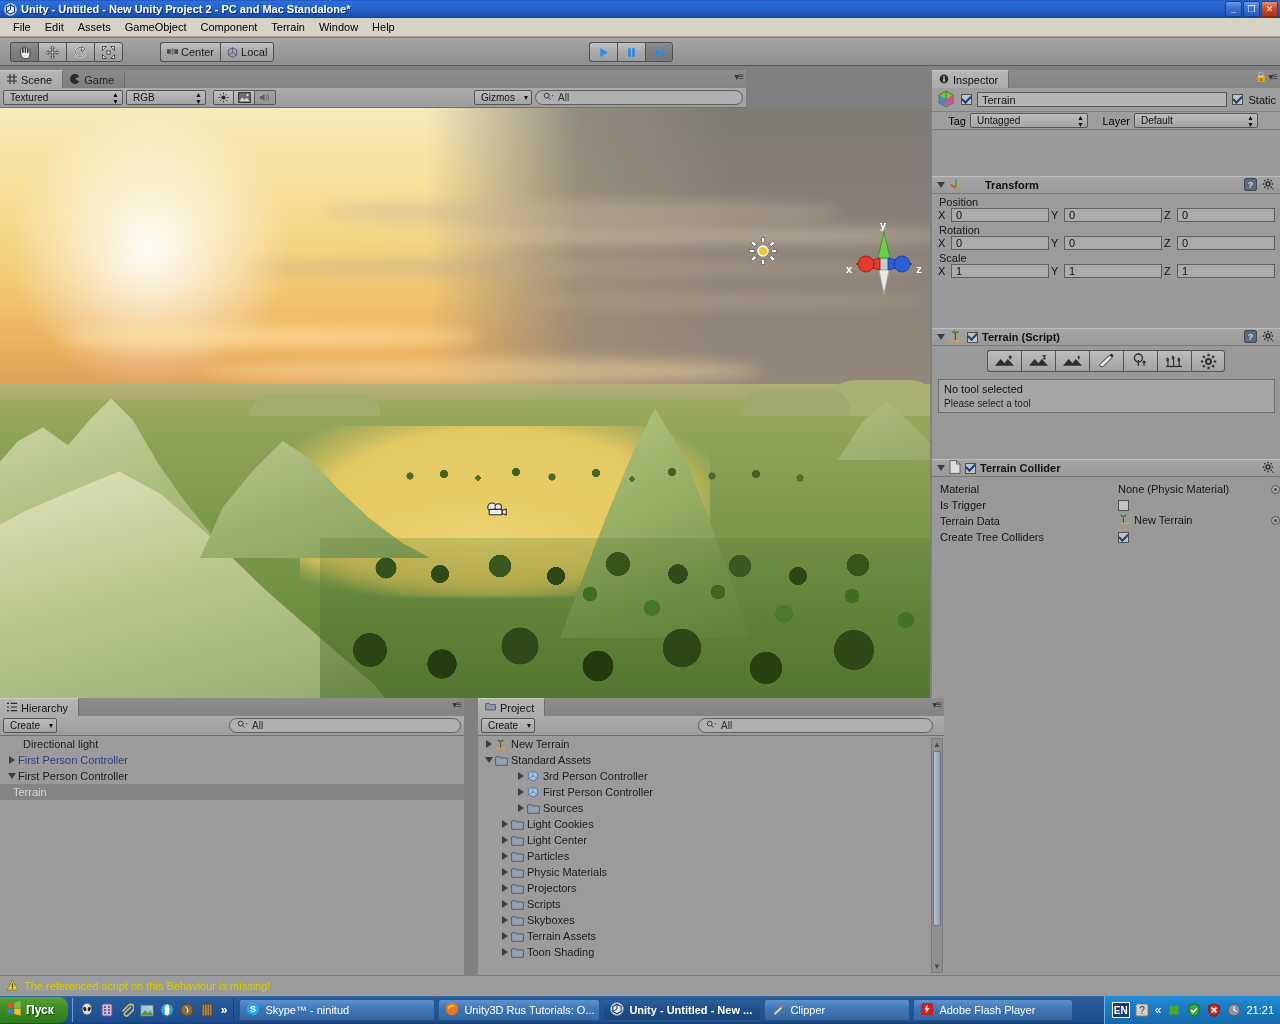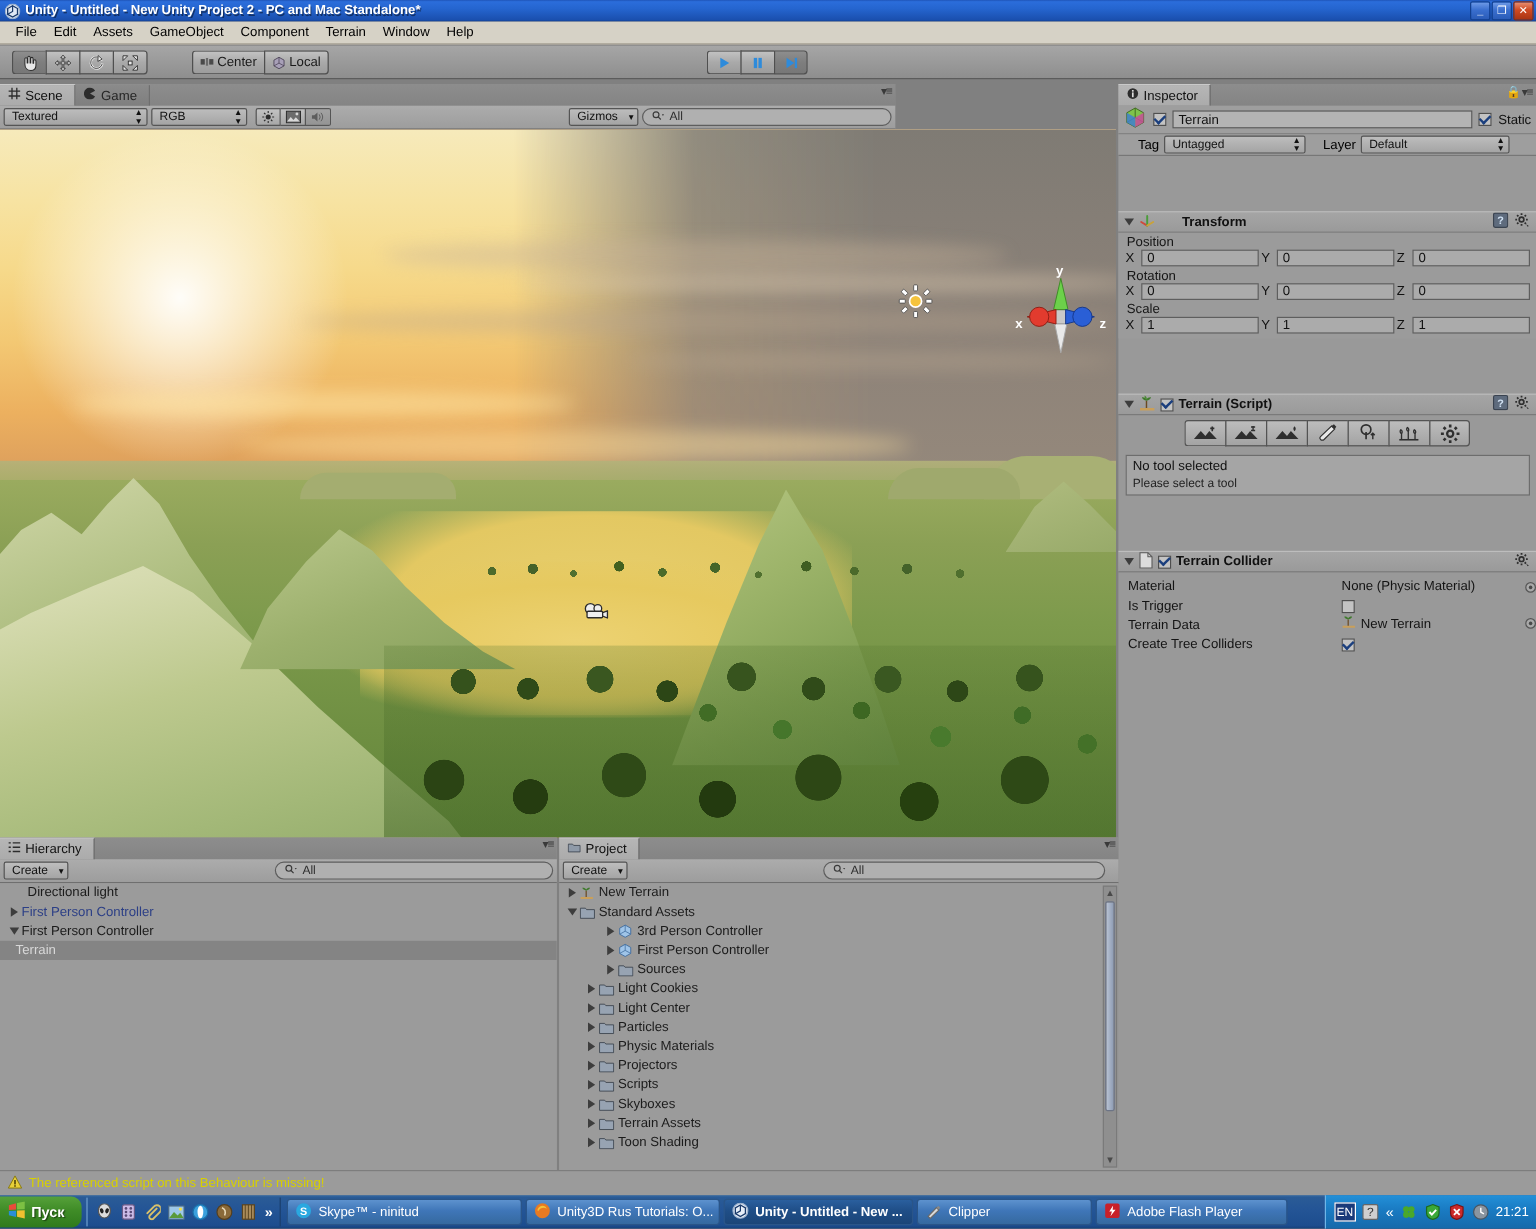--- a/index.html
+++ b/index.html
@@ -245,21 +245,21 @@
     white-space:nowrap;overflow:hidden;
   }
   .tkbtn.act{background:linear-gradient(180deg,#2a5f9e 0%,#1f4e87 45%,#1b4578 100%);font-weight:bold;}
   .tray{
     display:flex;align-items:center;gap:5px;height:28px;padding:0 6px 0 7px;
     background:linear-gradient(180deg,#2390d8 0%,#1a7cc4 40%,#1669aa 100%);
     border-left:1px solid #6fb6e8;color:#fff;font-size:11px;
   }
   .lang{
     width:18px;height:16px;background:#1a3a7a;border:1px solid #fff;color:#fff;
-    display:flex;align-items:center;justify-content:center;font-size:10px;font-weight:normal;box-sizing:border-box;
+    display:flex;align-items:center;justify-content:center;font-size:10px;font-weight:bold;box-sizing:border-box;
   }
   .trayic{width:15px;height:15px;display:flex;align-items:center;justify-content:center;}
 </style>
 </head>
 <body>
 
 <div class="app">
 
   <div class="titlebar">
     <span class="tb-ico">
@@ -863,21 +863,21 @@
           </span>
         <span class="tx">First Person Controller</span>
       </div>
       <div class="trow sel">
         <span class="sp" style="width:12px"></span>
         <span class="tx">Terrain</span>
       </div>
     </div>
   </div>
 
-  <div class="panel" style="left:466px;top:698px;width:466px;height:277px;">
+  <div class="panel" style="left:478px;top:698px;width:466px;height:277px;">
     <div class="tabstrip">
       <div class="tab active">
         <span class="ti">
           <svg width="11" height="9" viewBox="0 0 12 10">
               <path d="M.5 1.6h4l1 1.2h6v6H.5z" fill="#8f9aa8" stroke="#3c444f" stroke-width=".8"></path>
             </svg>
         </span>
         <span>Project</span>
       </div>
       <span class="paneltools">▾≡</span>

